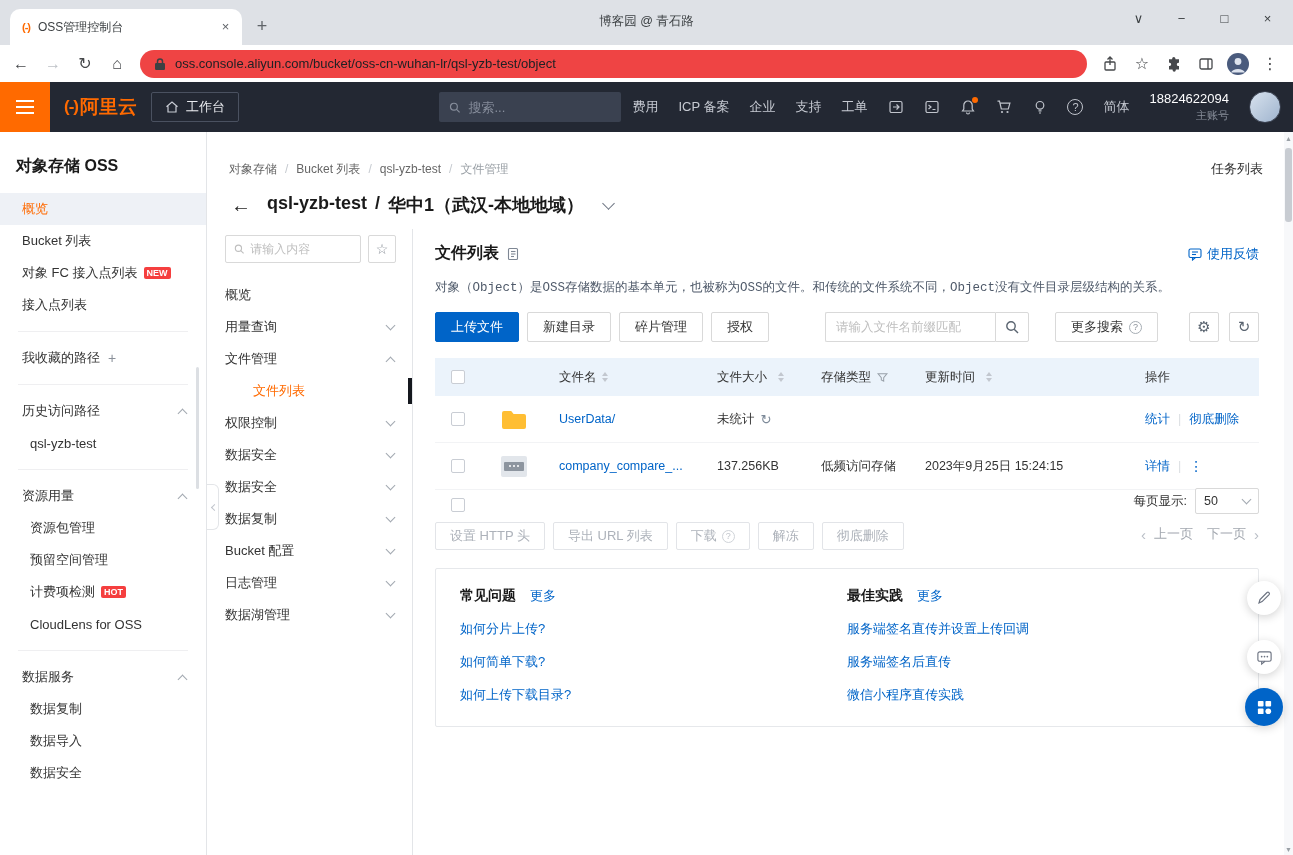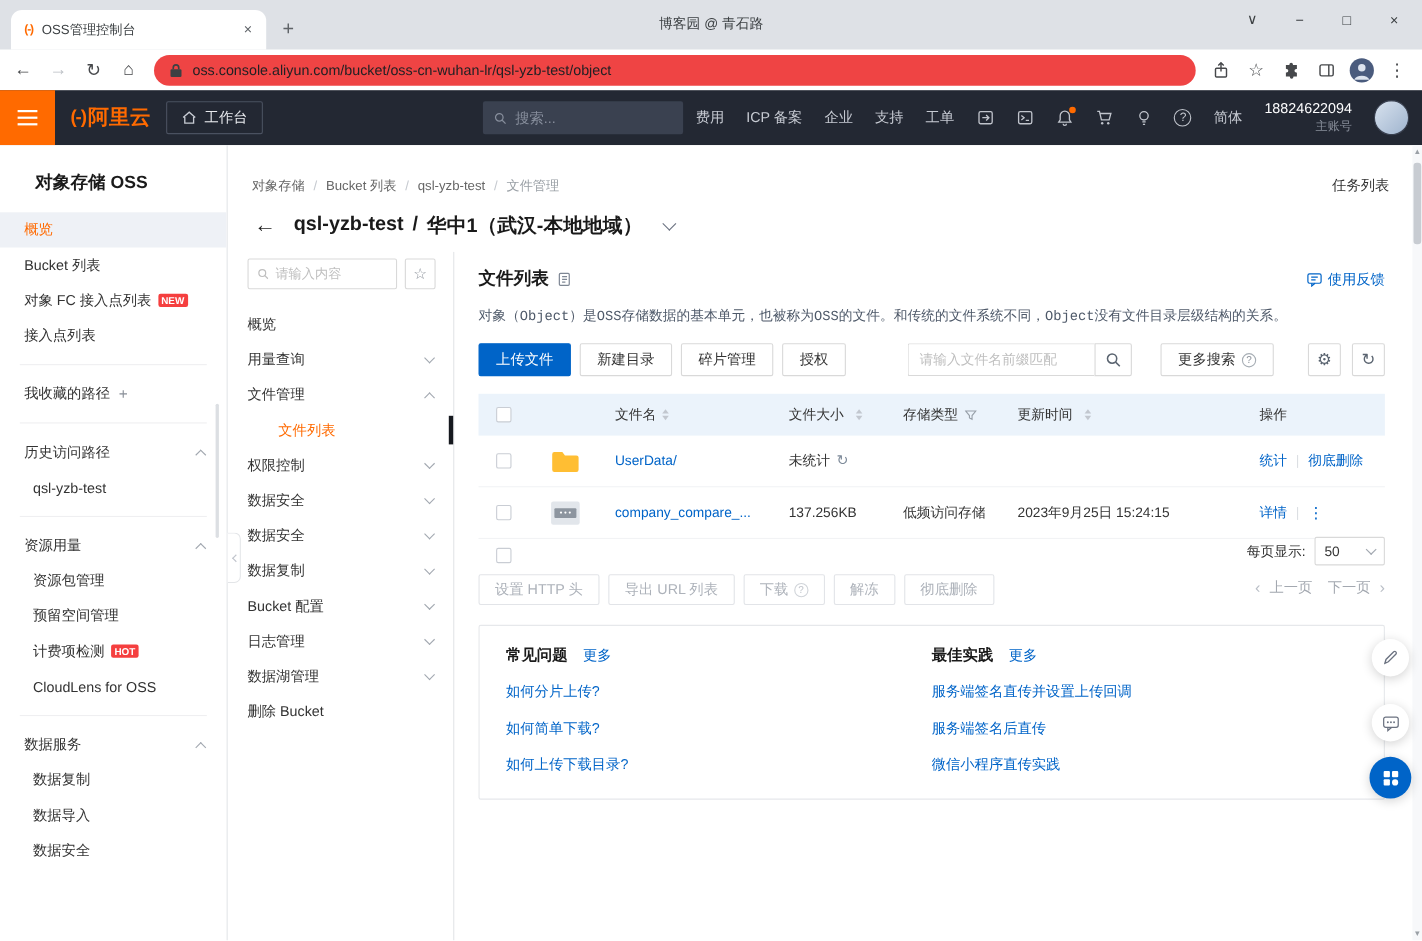--- a/index.html
+++ b/index.html
@@ -45,21 +45,21 @@
   .account { text-align:right; line-height:1.3; cursor:pointer; }
   .account-id { font-size:13px; color:#FDFDFE; }
   .account-type { font-size:11px; color:#8A909C; }
   .nav-avatar { width:32px; height:32px; border-radius:50%; background:linear-gradient(135deg,#D8E2EE,#9FB4CE); border:1px solid #3A4150; cursor:pointer; }
 
   
   .app { display:flex; height:723px; position:relative; background:#fff; }
 
   
   .sidebar { width:207px; min-width:207px; border-right:1px solid #E3E5E8; position:relative; overflow:hidden; }
-  .sb-title { font-size:16px; font-weight:bold; color:#1A1A1A; padding:24px 32px 16px; }
+  .sb-title { font-size:16px; font-weight:bold; color:#1A1A1A; padding:24px 16px 16px; }
   .sb-item { height:32px; display:flex; align-items:center; padding:0 22px; font-size:13px; color:#333; cursor:pointer; gap:6px; }
   .sb-item.active { background:#EEF1F6; color:#FF6A00; }
   .sb-sub { padding-left:30px; }
   .sb-badge { background:#F53F3F; color:#fff; font-size:9px; padding:1.5px 3px; border-radius:2px; font-weight:bold; line-height:1; }
   .sb-divider { border-top:1px solid #EFEFF1; margin:10px 18px; }
   .sb-section { height:32px; display:flex; align-items:center; justify-content:space-between; padding:0 20px 0 22px; font-size:13px; color:#333; cursor:pointer; }
   .sb-plus { color:#8A9099; font-size:14px; margin-left:8px; }
   .sb-scroll { position:absolute; right:7px; top:235px; width:3px; height:122px; background:#DCDFE3; border-radius:2px; }
 
   .chev { width:7px; height:7px; border-right:1.5px solid #A2A8B0; border-bottom:1.5px solid #A2A8B0; display:inline-block; }
@@ -446,23 +446,20 @@
               <span class="chev down"></span>
             </div>
           <div class="bn-item">
               <span>日志管理</span>
               <span class="chev down"></span>
             </div>
           <div class="bn-item">
               <span>数据湖管理</span>
               <span class="chev down"></span>
             </div>
-          <div class="bn-item">
-              <span>删除 Bucket</span>
-            </div>
         </div>
       </div>
 
       <div class="main">
         <div class="main-head">
           <span class="main-title">文件列表</span>
           <svg width="14" height="14" viewBox="0 0 14 14" fill="none" stroke="#7E8794" stroke-width="1.1">
               <rect x="2.5" y="1.5" width="9" height="11" rx="1"></rect>
               <line x1="5" y1="4.5" x2="9.5" y2="4.5"></line>
               <line x1="5" y1="7" x2="9.5" y2="7"></line>

